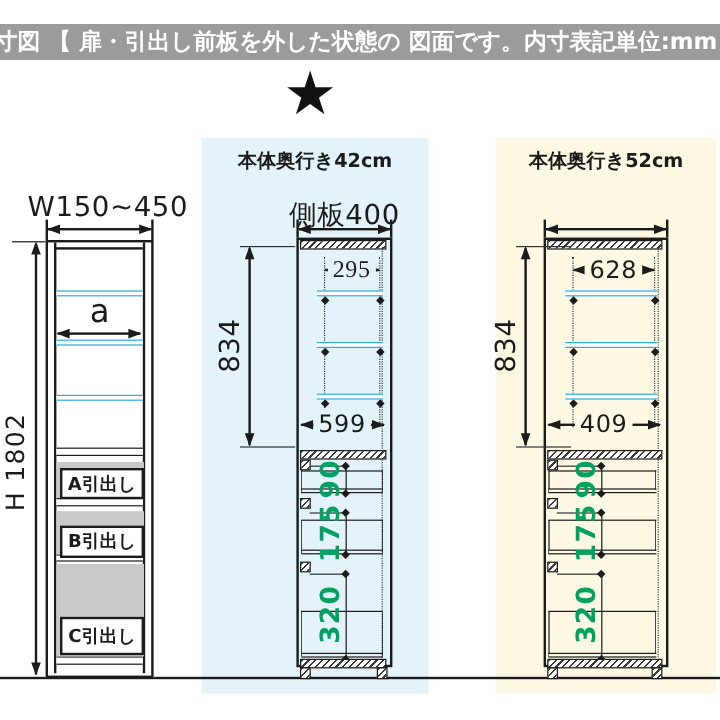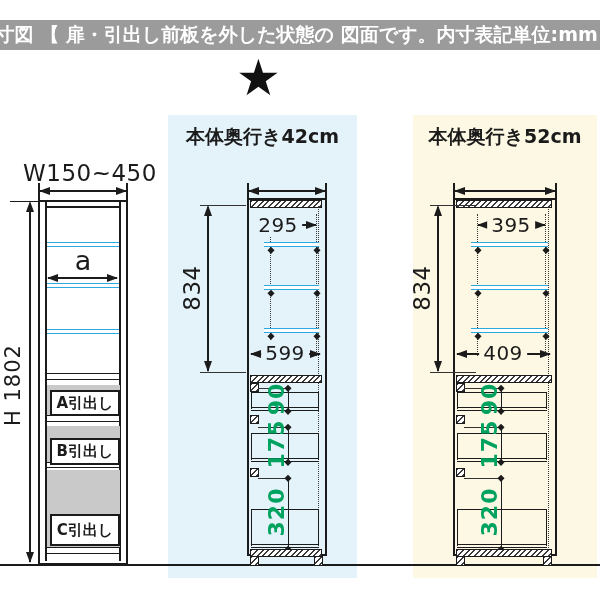--- a/index.html
+++ b/index.html
@@ -27,21 +27,21 @@
   
   .txt{position:absolute;white-space:nowrap;}
   .ctr{transform:translate(-50%,-50%);}
   .vtext{position:absolute;white-space:nowrap;transform:translate(-50%,-50%) rotate(-90deg);}
   .dimnum{font-size:20px;letter-spacing:0.5px;}
   .bg-b{background:#e4f2fa;padding:0 4px;}
   .bg-y{background:#fcf8e3;padding:0 4px;}
   .glabel{color:#00a25f;font-size:22px;font-weight:600;letter-spacing:1px;}
   .dlabel{position:absolute;background:#fff;border:2px solid #1b1b1b;display:flex;align-items:center;justify-content:center;font-weight:bold;font-size:15px;}
   .dbox{position:absolute;border:1.6px solid #1b1b1b;border-bottom:4px double #1b1b1b;}
-  .paneltitle{position:absolute;font-size:19px;font-weight:bold;text-align:center;}
+  .paneltitle{position:absolute;font-size:16px;font-weight:bold;text-align:center;}
   .captitle{position:absolute;font-size:23px;text-align:center;letter-spacing:0.5px;}
 </style>
 </head>
 <body>
 
 <div id="canvas">
 
   <div class="abs" style="left:0;top:20px;width:600px;height:30px;background:#9b9b9b;display:flex;align-items:center;justify-content:center;">
     <span class="txt" style="position:static;color:#fff;font-size:19px;font-weight:bold;">内寸図 【 扉・引出し前板を外した状態の 図面です。内寸表記単位:mm 】</span>
   </div>
@@ -97,20 +97,21 @@
   <div class="dlabel" style="left:50px;top:390px;width:66px;height:22px;">
     <span>A引出し</span>
   </div>
   <div class="dlabel" style="left:50px;top:514px;width:66px;height:28px;">
     <span>C引出し</span>
   </div>
   <div class="dlabel" style="left:50px;top:438px;width:66px;height:23px;">
     <span>B引出し</span>
   </div>
 
+  <div class="captitle" style="left:237px;top:164px;width:100px;">側板400</div>
   <div class="vl" style="left:247px;top:183px;height:15px;"></div>
   <div class="vl" style="left:325px;top:183px;height:15px;"></div>
   <div class="hl" style="left:249px;top:190px;width:76px;"></div>
   <div class="tri l" style="left:248px;top:186.5px;"></div>
   <div class="tri r" style="left:315px;top:186.5px;"></div>
 
   <div class="box" style="left:247px;top:198px;width:76px;height:354px;"></div>
   <div class="hatch" style="left:250px;top:200px;width:70px;height:6px;"></div>
   <div class="dot-v" style="left:318px;top:206px;height:342px;"></div>
 
@@ -120,21 +121,21 @@
   <div class="tri u" style="left:203.5px;top:205px;"></div>
   <div class="tri d" style="left:203.5px;top:361px;"></div>
   <div class="vtext dimnum" style="left:192px;top:288px;font-size:23px;">834</div>
 
   <div class="dot-v" style="left:270px;top:214px;height:142px;"></div>
   <div class="dot-v" style="left:316px;top:214px;height:142px;"></div>
 
   <div class="hl" style="left:271px;top:224px;width:45px;"></div>
   <div class="tri l" style="left:270px;top:220.5px;"></div>
   <div class="tri r" style="left:306px;top:220.5px;"></div>
-  <div class="txt ctr dimnum bg-b" style="left:278px;top:225px;">295</div>
+  <div class="txt ctr dimnum bg-b" style="left:293px;top:225px;font-family:Liberation Serif, serif;">295</div>
 
   <div class="shelf" style="left:264px;top:242px;width:55px;"></div>
   <div class="shelf" style="left:264px;top:285px;width:55px;"></div>
   <div class="shelf" style="left:264px;top:328px;width:55px;"></div>
   <div class="pin" style="left:271px;top:250px;"></div>
   <div class="pin" style="left:317px;top:250px;"></div>
   <div class="pin" style="left:271px;top:293px;"></div>
   <div class="pin" style="left:317px;top:293px;"></div>
   <div class="pin" style="left:271px;top:336px;"></div>
   <div class="pin" style="left:317px;top:336px;"></div>
@@ -190,21 +191,21 @@
   <div class="tri u" style="left:433.5px;top:205px;"></div>
   <div class="tri d" style="left:433.5px;top:361px;"></div>
   <div class="vtext dimnum" style="left:422px;top:288px;font-size:23px;">834</div>
 
   <div class="dot-v" style="left:477px;top:214px;height:142px;"></div>
   <div class="dot-v" style="left:545px;top:214px;height:142px;"></div>
 
   <div class="hl" style="left:478px;top:224px;width:67px;"></div>
   <div class="tri l" style="left:477px;top:220.5px;"></div>
   <div class="tri r" style="left:535px;top:220.5px;"></div>
-  <div class="txt ctr dimnum bg-y" style="left:511px;top:225px;">395</div>
+  <div class="txt ctr dimnum bg-y" style="left:511px;top:225px;">628</div>
 
   <div class="shelf" style="left:471px;top:242px;width:77px;"></div>
   <div class="shelf" style="left:471px;top:285px;width:77px;"></div>
   <div class="shelf" style="left:471px;top:328px;width:77px;"></div>
   <div class="pin" style="left:478px;top:250px;"></div>
   <div class="pin" style="left:546px;top:250px;"></div>
   <div class="pin" style="left:478px;top:293px;"></div>
   <div class="pin" style="left:546px;top:293px;"></div>
   <div class="pin" style="left:478px;top:336px;"></div>
   <div class="pin" style="left:546px;top:336px;"></div>

